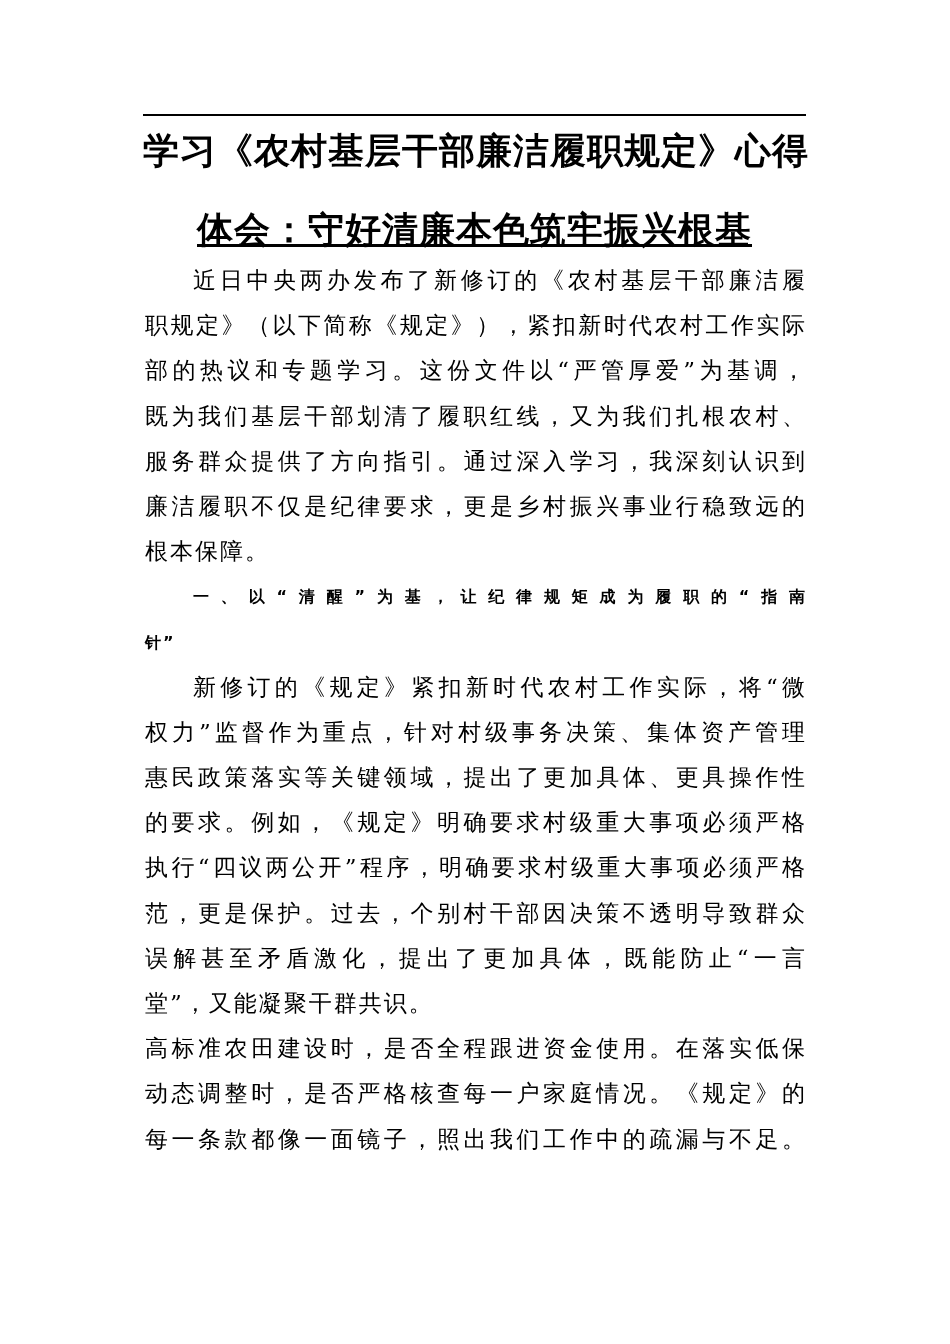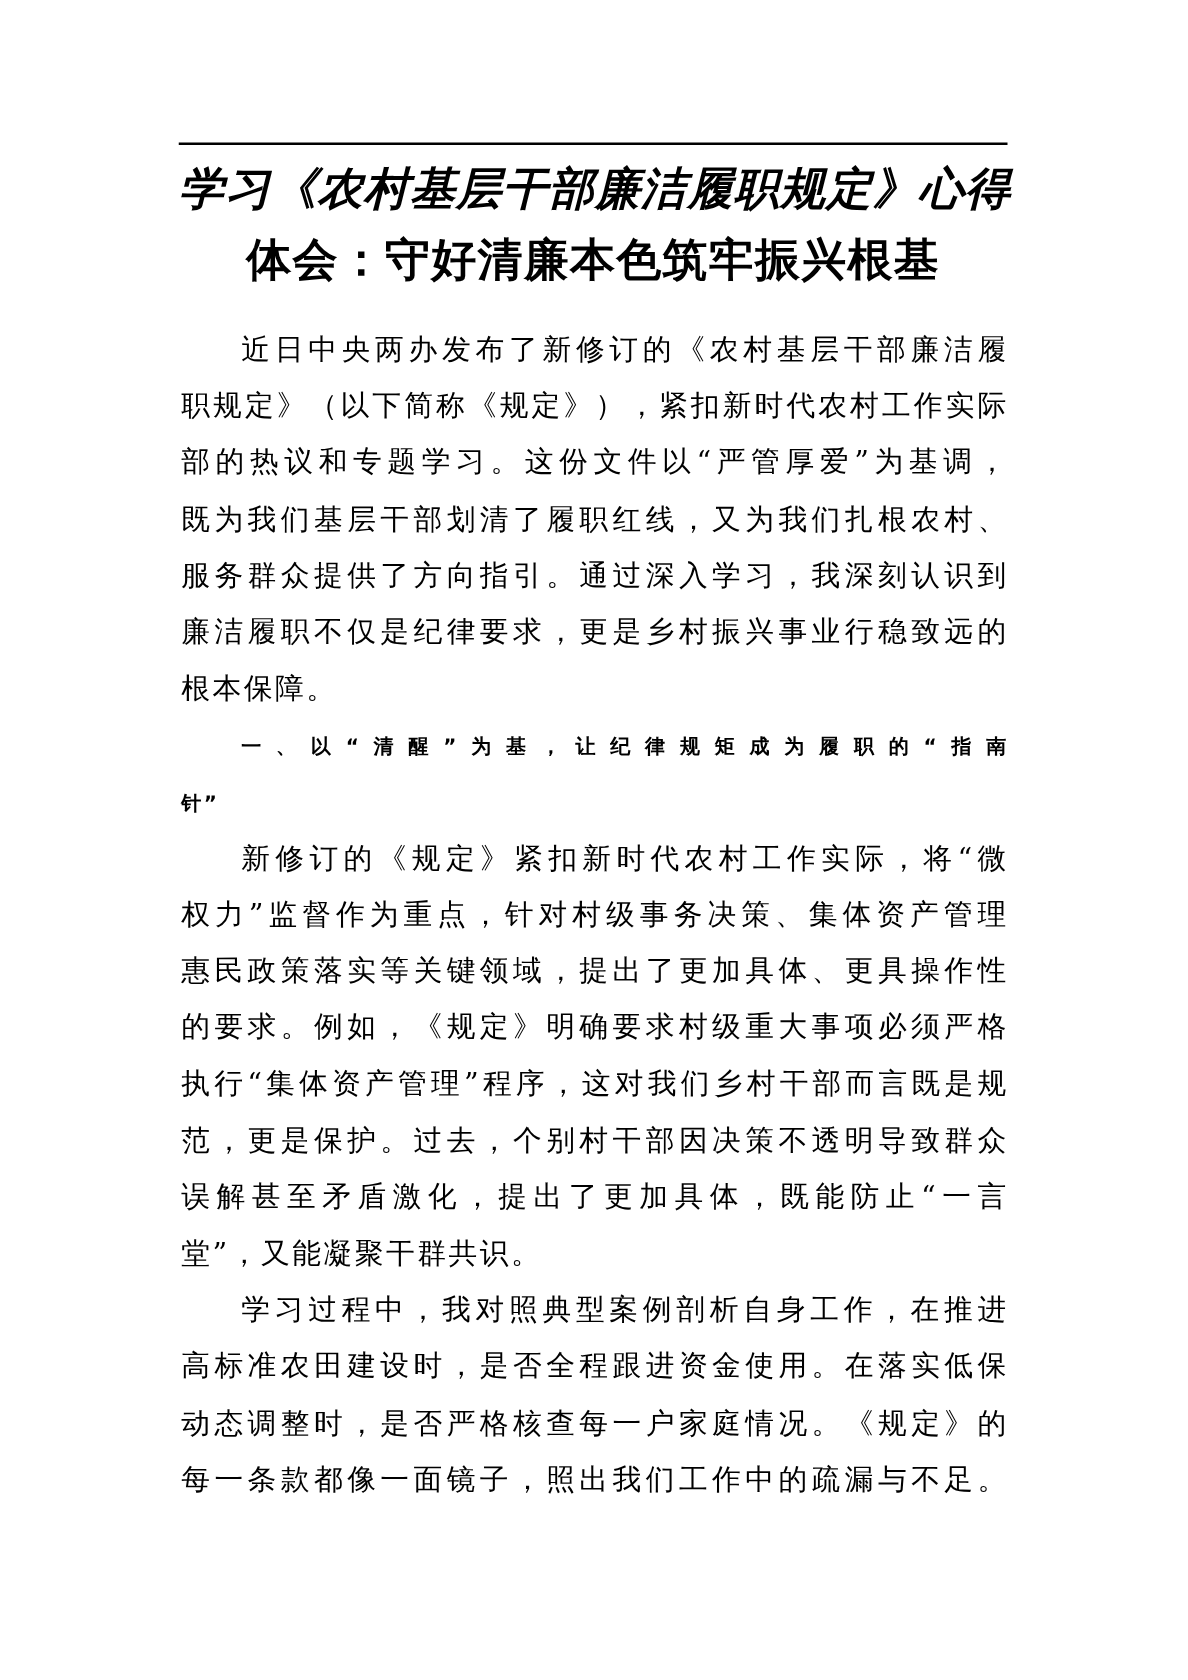--- a/index.html
+++ b/index.html
@@ -1,22 +1,22 @@
 <!DOCTYPE html>
 <html><head>
   <meta charset="utf-8">
   <style>
     html, body { margin: 0; padding: 0; background: #ffffff; }
     body { width: 950px; height: 1344px; position: relative; overflow: hidden;
            font-family: "DejaVu Serif", "Liberation Serif", serif; color: #000; }
     .rule { position: absolute; left: 143px; top: 114px; width: 663px; height: 2px; background: #000; }
     .title-line { position: absolute; left: 143px; width: 663px; text-align: center;
                   font-size: 36px; font-weight: bold; white-space: nowrap; letter-spacing: 1px; }
-    .t1 { top: 127px; font-style: italic; }
-    .t2 { top: 184px; }
+    .t1 { top: 127px; }
+    .t2 { top: 206px; text-decoration: underline; }
     .body-wrap { position: absolute; left: 145px; top: 258px; width: 662px; }
     .line { height: 45.2px; line-height: 45.2px; font-size: 23px; white-space: nowrap;
             text-align: justify; text-align-last: justify; letter-spacing: 2px; }
     .line.last { text-align-last: left; }
     .line.indent { padding-left: 48px; }
     .heading { font-family: "DejaVu Sans", "Liberation Sans", sans-serif; font-weight: bold; font-size: 16px; }
   </style>
 </head>
 <body>
 
@@ -31,21 +31,20 @@
     <div class="line">既为我们基层干部划清了履职红线，又为我们扎根农村、</div>
     <div class="line">服务群众提供了方向指引。通过深入学习，我深刻认识到</div>
     <div class="line">廉洁履职不仅是纪律要求，更是乡村振兴事业行稳致远的</div>
     <div class="line last">根本保障。</div>
     <div class="line indent heading">一、以“清醒”为基，让纪律规矩成为履职的“指南</div>
     <div class="line last heading">针”</div>
     <div class="line indent">新修订的《规定》紧扣新时代农村工作实际，将“微</div>
     <div class="line">权力”监督作为重点，针对村级事务决策、集体资产管理</div>
     <div class="line">惠民政策落实等关键领域，提出了更加具体、更具操作性</div>
     <div class="line">的要求。例如，《规定》明确要求村级重大事项必须严格</div>
-    <div class="line">执行“集体资产管理”程序，这对我们乡村干部而言既是规</div>
+    <div class="line">执行“四议两公开”程序，明确要求村级重大事项必须严格</div>
     <div class="line">范，更是保护。过去，个别村干部因决策不透明导致群众</div>
     <div class="line">误解甚至矛盾激化，提出了更加具体，既能防止“一言</div>
     <div class="line last">堂”，又能凝聚干群共识。</div>
-    <div class="line indent">学习过程中，我对照典型案例剖析自身工作，在推进</div>
     <div class="line">高标准农田建设时，是否全程跟进资金使用。在落实低保</div>
     <div class="line">动态调整时，是否严格核查每一户家庭情况。《规定》的</div>
     <div class="line">每一条款都像一面镜子，照出我们工作中的疏漏与不足。</div>
   </div>
 
 </body></html>

